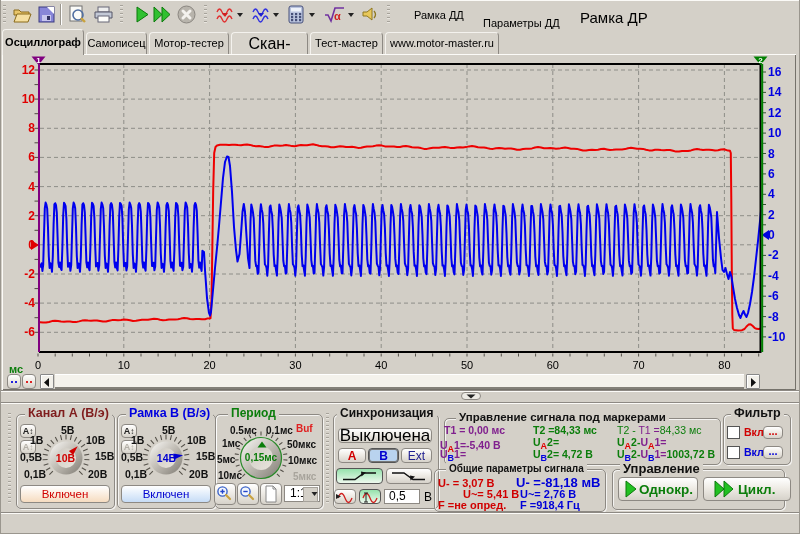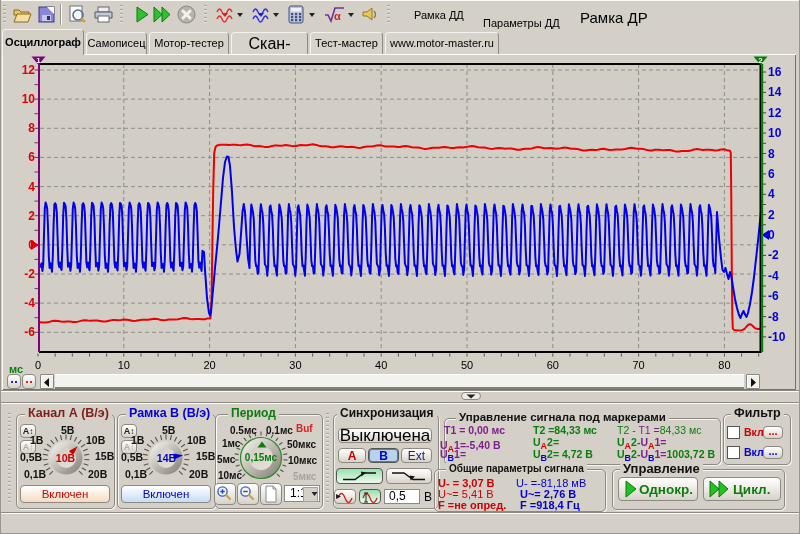--- a/index.html
+++ b/index.html
@@ -335,32 +335,32 @@
 <div class="ab" style="left:617px;top:424px;font-size:10.5px;font-weight:normal;white-space:nowrap;line-height:12px"><span style="color:#0b7d0b">T2 - </span><span style="color:#80208e">T1 =</span><span style="color:#0b7d0b">84,33 мс</span></div>
 <div class="ab" style="left:440px;top:436px;font-size:10.5px;font-weight:bold;white-space:nowrap;line-height:18px"><span style="color:#80208e">U<sub style="color:#e00000">А</sub>1=-5,40 В</span></div>
 <div class="ab" style="left:533px;top:436px;font-size:10.5px;font-weight:bold;white-space:nowrap;line-height:12px"><span style="color:#0b7d0b">U<sub style="color:#e00000">А</sub>2=</span></div>
 <div class="ab" style="left:617px;top:436px;font-size:10.5px;font-weight:bold;white-space:nowrap;line-height:12px"><span style="color:#0b7d0b">U<sub style="color:#e00000">А</sub>2-</span><span style="color:#80208e">U<sub style="color:#e00000">А</sub>1=</span></div>
 <div class="ab" style="left:440px;top:448px;font-size:10.5px;font-weight:bold;white-space:nowrap;line-height:12px"><span style="color:#80208e">U<sub style="color:#0000e0">В</sub>1=</span></div>
 <div class="ab" style="left:533px;top:448px;font-size:10.5px;font-weight:bold;white-space:nowrap;line-height:12px"><span style="color:#0b7d0b">U<sub style="color:#0000e0">В</sub>2= 4,72 В</span></div>
 <div class="ab" style="left:617px;top:448px;font-size:10.5px;font-weight:bold;white-space:nowrap;line-height:12px"><span style="color:#0b7d0b">U<sub style="color:#0000e0">В</sub>2-</span><span style="color:#80208e">U<sub style="color:#0000e0">В</sub>1=</span><span style="color:#0b7d0b">1003,72 В</span></div>
 <div class="grp" style="left:434px;top:469px;width:170px;height:41px"></div>
 <div class="gt" style="left:446px;top:461px;color:#111;font-size:10px">Общие параметры сигнала</div>
 <div class="ab" style="left:438px;top:477px;font-size:11.0px;font-weight:bold;white-space:nowrap;line-height:12px"><span style="color:#d00000">U- = 3,07 В</span></div>
-<div class="ab" style="left:516px;top:477px;font-size:11.0px;font-weight:normal;white-space:nowrap;line-height:12px"><span style="color:#0000d8">U- =-81,18 мВ</span></div>
-<div class="ab" style="left:438px;top:488px;font-size:11.0px;font-weight:normal;white-space:nowrap;line-height:12px"><span style="color:#d00000">U~= 5,41 В</span></div>
+<div class="ab" style="left:516px;top:477px;font-size:13px;font-weight:bold;white-space:nowrap;line-height:12px"><span style="color:#0000d8">U- =-81,18 мВ</span></div>
+<div class="ab" style="left:463px;top:488px;font-size:11.0px;font-weight:bold;white-space:nowrap;line-height:12px"><span style="color:#d00000">U~= 5,41 В</span></div>
 <div class="ab" style="left:520px;top:488px;font-size:11.0px;font-weight:bold;white-space:nowrap;line-height:12px"><span style="color:#0000d8">U~= 2,76 В</span></div>
 <div class="ab" style="left:438px;top:499px;font-size:11.0px;font-weight:bold;white-space:nowrap;line-height:12px"><span style="color:#d00000">F =не опред.</span></div>
 <div class="ab" style="left:520px;top:499px;font-size:11.0px;font-weight:bold;white-space:nowrap;line-height:12px"><span style="color:#0000d8">F =918,4 Гц</span></div>
 <div class="grp" style="left:612px;top:469px;width:171px;height:39px"></div>
 <div class="gt" style="left:620px;top:461px;color:#111;font-size:13.0px">Управление</div>
 <div class="btn" style="left:618px;top:477px;width:80px;height:24px"><svg width="78" height="22">
       <polygon points="7,3 17,11 7,19" fill="#22c122" stroke="#0b7a0b"></polygon>
       <text x="20" y="16" font-size="13.5" font-weight="bold" fill="#0b7d0b" font-family="Liberation Sans">Однокр.</text>
     </svg></div>
-<div class="btn" style="left:703px;top:477px;width:78px;height:24px"><svg width="76" height="22">
+<div class="btn" style="left:703px;top:477px;width:88px;height:24px"><svg width="76" height="22">
       <polygon points="6,3 15,11 6,19" fill="#22c122" stroke="#0b7a0b"></polygon>
       <polygon points="15,3 24,11 15,19" fill="#22c122" stroke="#0b7a0b"></polygon>
       <text x="29" y="16" font-size="13.5" font-weight="bold" fill="#0b7d0b" font-family="Liberation Sans">Цикл.</text>
     </svg></div>
 <div class="grp" style="left:723px;top:414px;width:66px;height:49px"></div>
 <div class="gt" style="left:731px;top:406px;color:#111;font-size:12.5px">Фильтр</div>
 <div class="ab" style="left:727px;top:426px;width:13px;height:13px;background:#fff;border:1px solid #555;box-sizing:border-box"></div>
 <div class="ab" style="left:744px;top:426px;font-size:10.5px;font-weight:bold;color:#d00000">Вкл</div>
 <div class="btn" style="left:763px;top:426px;width:20px;height:13px;font-size:11px;font-weight:bold;line-height:8px;color:#d00000">...</div>
 <div class="ab" style="left:727px;top:446px;width:13px;height:13px;background:#fff;border:1px solid #555;box-sizing:border-box"></div>

